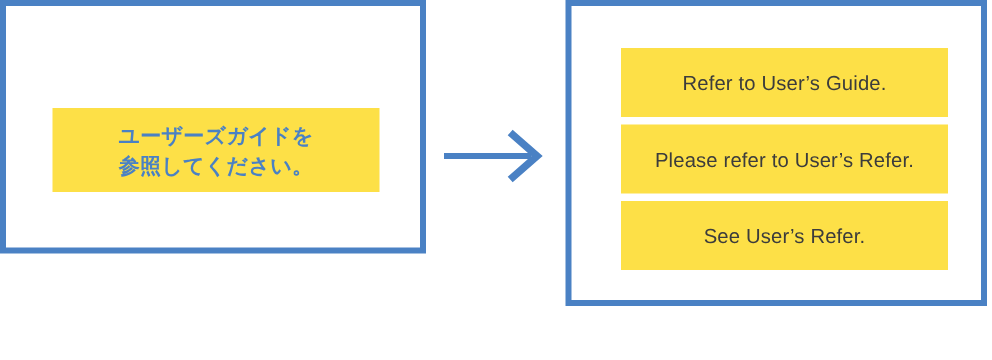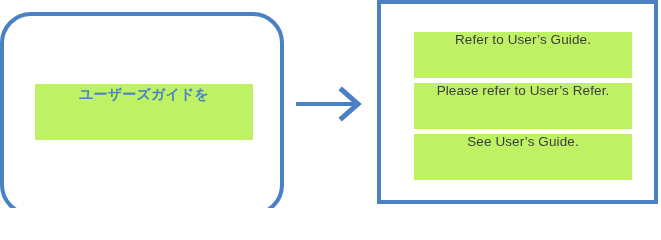--- a/index.html
+++ b/index.html
@@ -24,40 +24,39 @@
   
   .panel {
     position: absolute;
     box-sizing: border-box;
     background: #ffffff;
     border: 4px solid #4a81c4;
   }
 
   .panel-source {
     left: 0px;
-    top: 12px;
+    top: 0px;
     width: 284px;
-    height: 204px;
-    border-radius: 31px;
+    height: 169px;
   }
 
   .panel-target {
     left: 377px;
     top: 0px;
     width: 281px;
     height: 204px;
   }
 
   
   .chip {
     position: absolute;
     box-sizing: border-box;
-    background: #bef264;
+    background: #fde047;
     display: flex;
-    align-items: flex-start;
+    align-items: center;
     justify-content: center;
     text-align: center;
   }
 
   .chip-source {
     left: 31px;
     top: 68px;
     width: 218px;
     height: 56px;
     color: #4a81c4;
@@ -100,36 +99,37 @@
 </style>
 </head>
 <body>
 
 <div class="diagram">
 
   <div class="panel panel-source">
     <div class="chip chip-source">
       <span class="line-stack">
         <span>ユーザーズガイドを</span>
+        <span>参照してください。</span>
       </span>
     </div>
   </div>
 
   <div class="arrow">
     <svg width="72" height="40" viewBox="0 0 72 40" aria-hidden="true">
       <line x1="2" y1="20" x2="60" y2="20" stroke="#4a81c4" stroke-width="4" stroke-linecap="butt"></line>
       <polyline points="48,6 64,20 48,34" fill="none" stroke="#4a81c4" stroke-width="5" stroke-linecap="square" stroke-linejoin="miter"></polyline>
     </svg>
   </div>
 
   <div class="panel panel-target">
     <div class="chip chip-target chip-target-0">
       <span>Refer to User’s Guide.</span>
     </div>
     <div class="chip chip-target chip-target-1">
       <span>Please refer to User’s Refer.</span>
     </div>
     <div class="chip chip-target chip-target-2">
-      <span>See User’s Guide.</span>
+      <span>See User’s Refer.</span>
     </div>
   </div>
 
 </div>
 
 </body></html>

